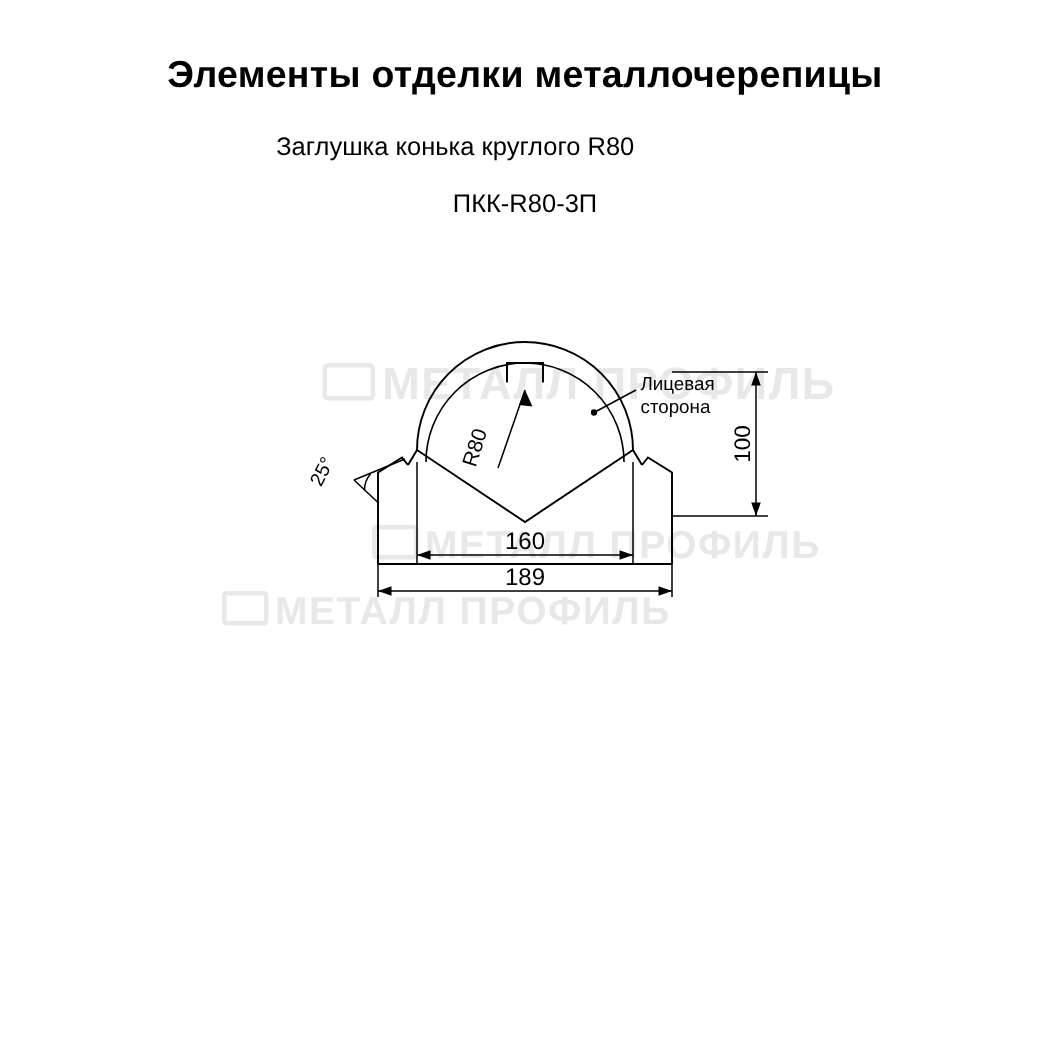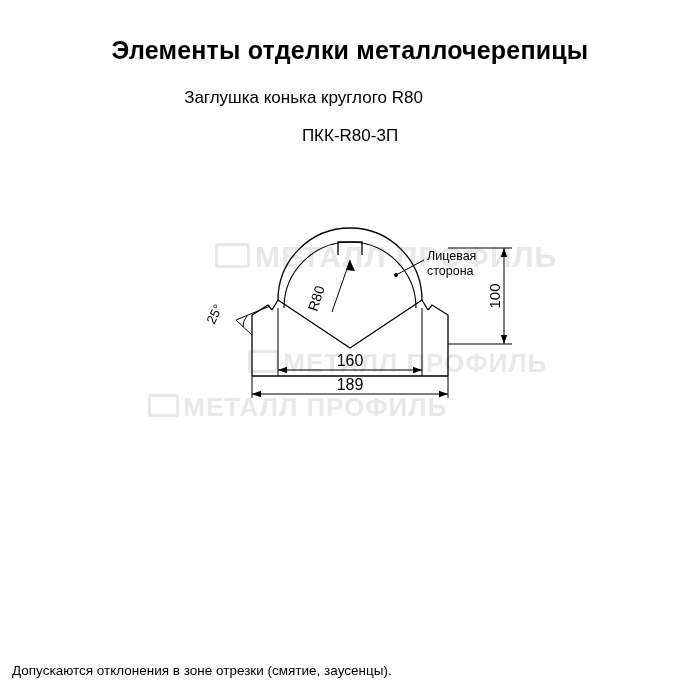--- a/index.html
+++ b/index.html
@@ -187,16 +187,15 @@
         <path d="M 252,214 L 448,214"></path>
         <path d="M 252,214 l 9,-3.2 l 0,6.4 z" fill="#000" stroke="none"></path>
         <path d="M 448,214 l -9,-3.2 l 0,6.4 z" fill="#000" stroke="none"></path>
       </g>
       <text x="350" y="210" font-size="16" text-anchor="middle">189</text>
 
     </svg>
   </div>
 
   <div class="footer">
-    <div>Допускаются отклонения в зоне отрезки (смятие, заусенцы).</div>
   </div>
 
 </div>
 
 </body></html>

